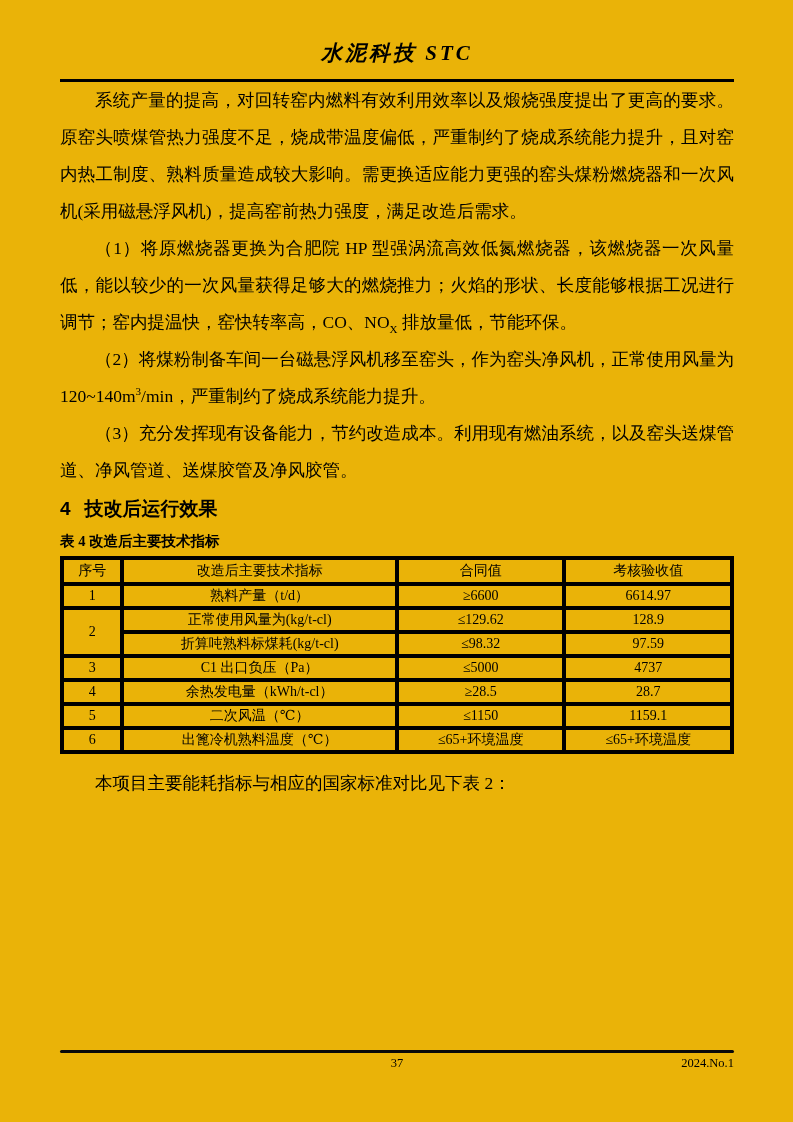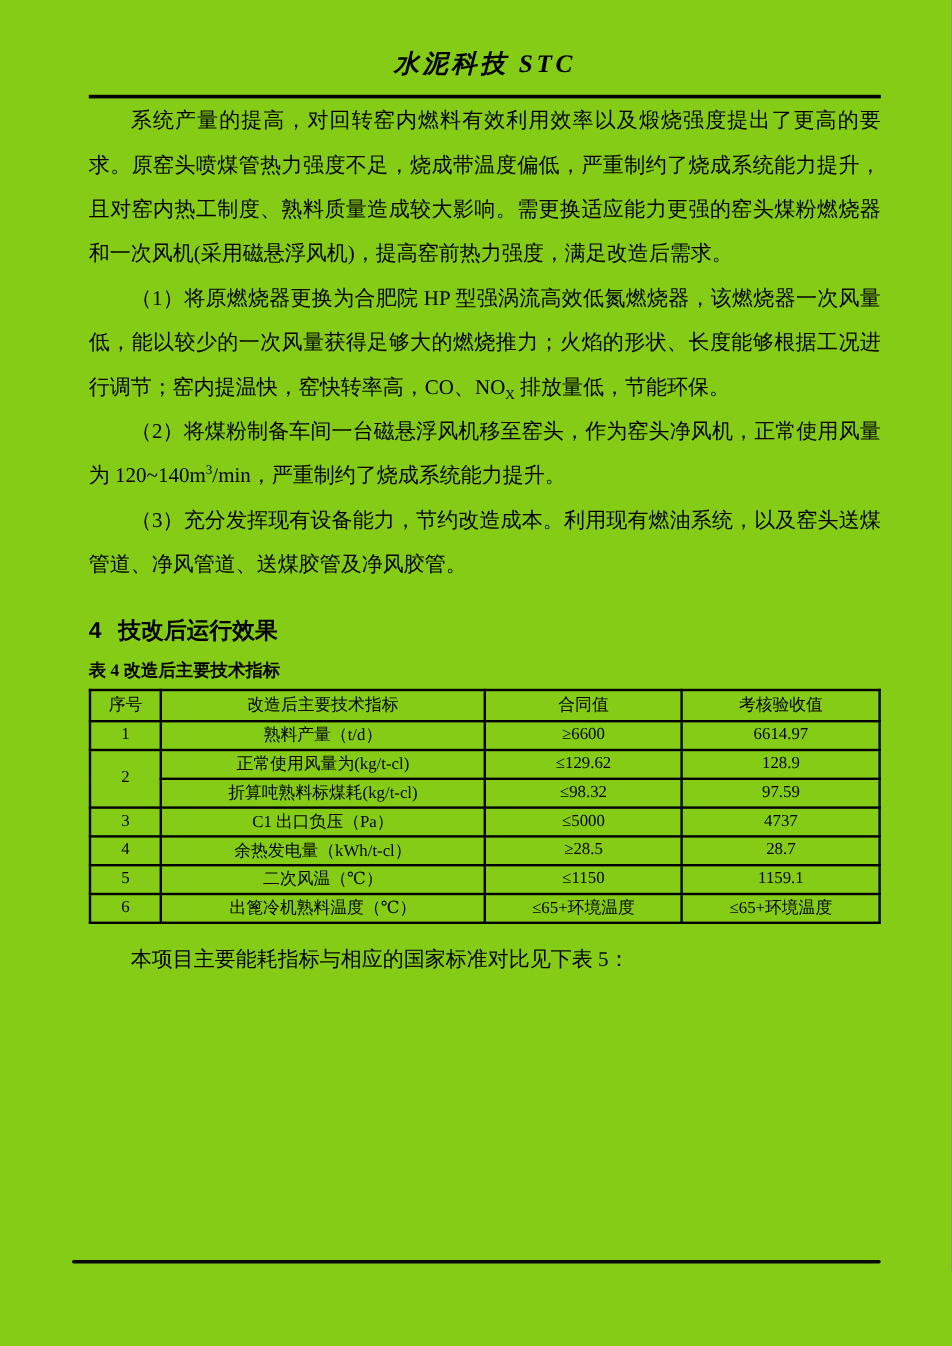--- a/index.html
+++ b/index.html
@@ -2,25 +2,24 @@
 <html><head>
 <meta charset="utf-8">
 <style>
   * { margin: 0; padding: 0; box-sizing: border-box; }
   html, body { background: #888; }
   .page {
     position: relative;
     width: 793px;
     height: 1122px;
     margin: 0 auto;
-    background: #84cc16;
+    background: #eab308;
     color: #000;
     font-family: "Liberation Serif", "DejaVu Serif", serif;
     overflow: hidden;
-    padding-left: 14px;
   }
   .content {
     padding: 40px 59px 0 60px; 
   }
   .journal-title {
     text-align: center;
     font-family: "Liberation Serif", "DejaVu Serif", serif;
     font-style: italic;
     font-weight: bold;
     font-size: 21px;
@@ -41,21 +40,21 @@
   }
   p.body {
     font-size: 17.5px;
     line-height: 37px;
     text-align: justify;
     text-indent: 2em;
   }
   sub.inline-sub { font-size: 11px; line-height: 0; }
   sup.inline-sup { font-size: 11px; line-height: 0; }
   .h-4 {
-    margin-top: 23px;
+    margin-top: 5px;
     font-family: "Liberation Sans", "DejaVu Sans", sans-serif;
     font-weight: bold;
     font-size: 19px;
     line-height: 30px;
   }
   .h-4 .sec-num { margin-right: 14px; }
   .table-caption {
     margin-top: 7px;
     font-family: Liberation Serif, serif;
     font-weight: bold;
@@ -63,21 +62,21 @@
     line-height: 20px;
   }
   table.t4 {
     margin-top: 5px;
     width: 100%;
     border-collapse: collapse;
     border: 2px solid #000;
     font-size: 14px;
   }
   table.t4 th, table.t4 td {
-    border: 2px solid #000000;
+    border: 4px solid #000000;
     text-align: center;
     vertical-align: middle;
     height: 24px;
     font-weight: normal;
     padding: 0 4px;
   }
   table.t4 tr.head th { height: 26px; }
   col.c-no { width: 9%; }
   col.c-ind { width: 41%; }
   col.c-con { width: 25%; }
@@ -191,20 +190,24 @@
       </tr>
       <tr>
         <td>6</td>
         <td>出篦冷机熟料温度（℃）</td>
         <td>≤65+环境温度</td>
         <td>≤65+环境温度</td>
       </tr>
     </tbody>
       </table>
 
-    <p class="closing">本项目主要能耗指标与相应的国家标准对比见下表 5：</p>
+    <p class="closing">本项目主要能耗指标与相应的国家标准对比见下表 2：</p>
 
   </div>
 
   <div class="page-footer">
     <div class="footer-rule"></div>
+    <div class="footer-row">
+      <span class="footer-page-number">37</span>
+      <span class="footer-issue">2024.No.1</span>
+    </div>
   </div>
 </div>
 
 </body></html>

